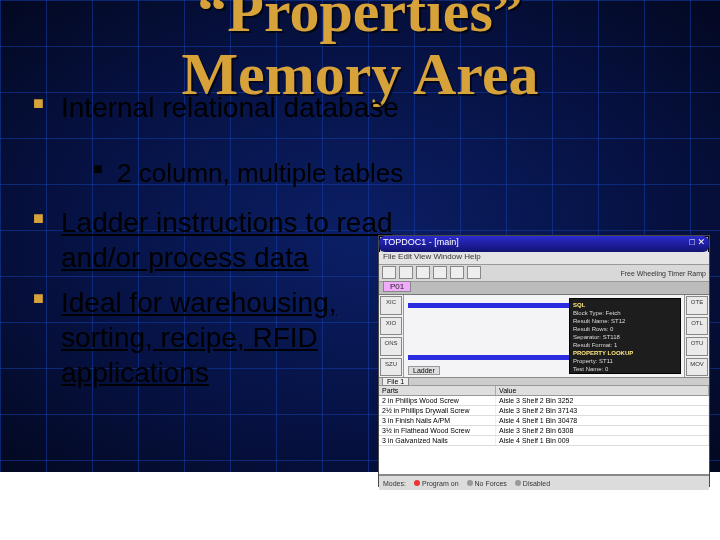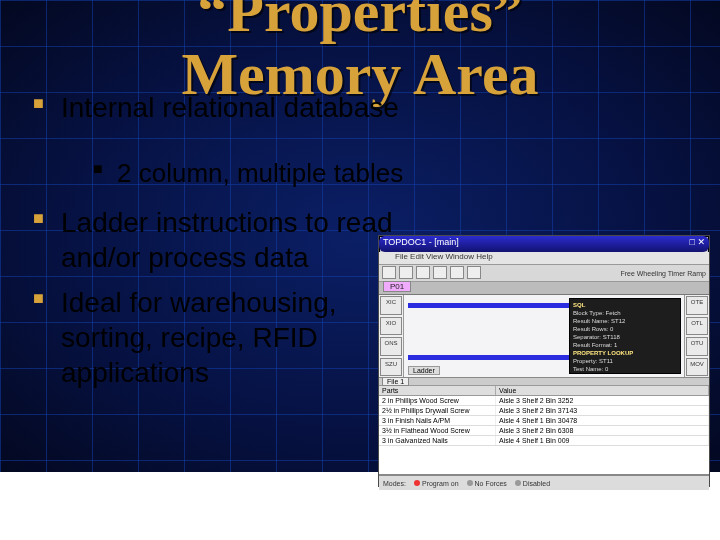--- a/index.html
+++ b/index.html
@@ -74,20 +74,21 @@
   ul.b2 > li::before {
     content: "■";
     position: absolute;
     left: 0;
     top: 2px;
     font-size: 16px;
     color: #000;
   }
   .wrap-right {
     width: 360px;
+    text-decoration: underline;
   }
 
   
   .shot {
     position: absolute;
     right: 10px;
     top: 235px;
     width: 330px;
     height: 250px;
     background: #cfcfd1;
@@ -103,21 +104,21 @@
     font-size: 9px;
     padding: 1px 4px;
     display: flex;
     justify-content: space-between;
     border-radius: 6px;
   }
   .shot .menubar {
     height: 12px;
     background: #e4e4e4;
     border-bottom: 1px solid #999;
-    padding: 0 16px;
+    padding: 0 4px;
     font-size: 8px;
     color: #333;
   }
   .shot .toolbar {
     height: 14px;
     background: #d8d8d8;
     border-bottom: 1px solid #999;
     display: flex;
     gap: 3px;
     padding: 1px 3px;

